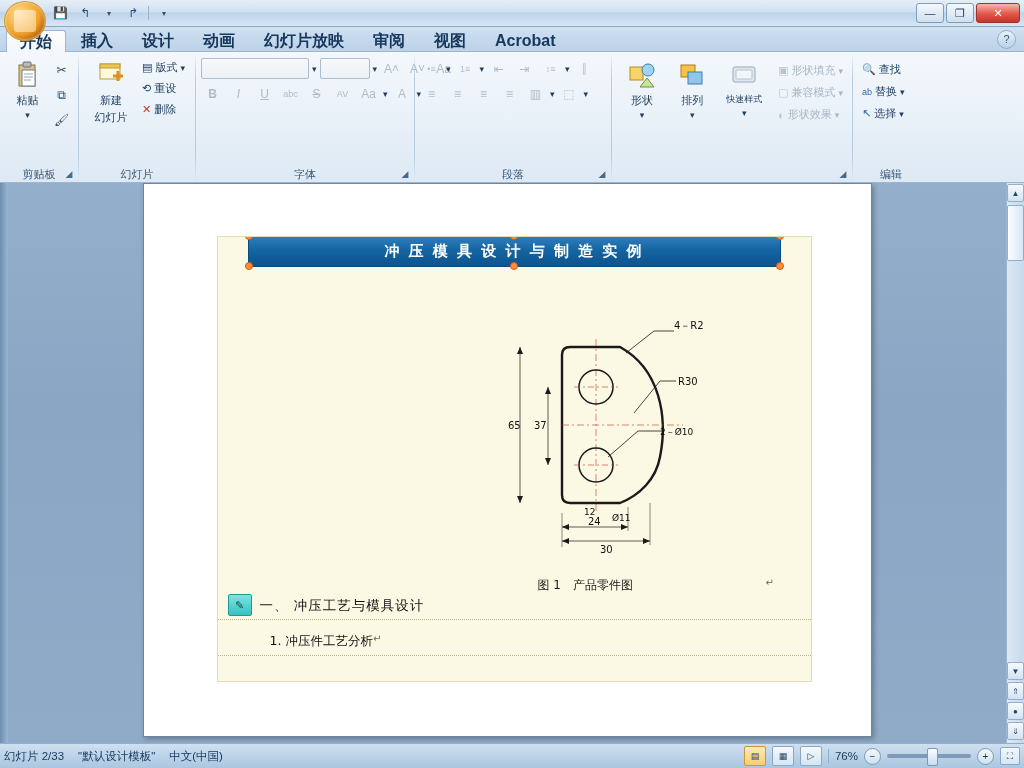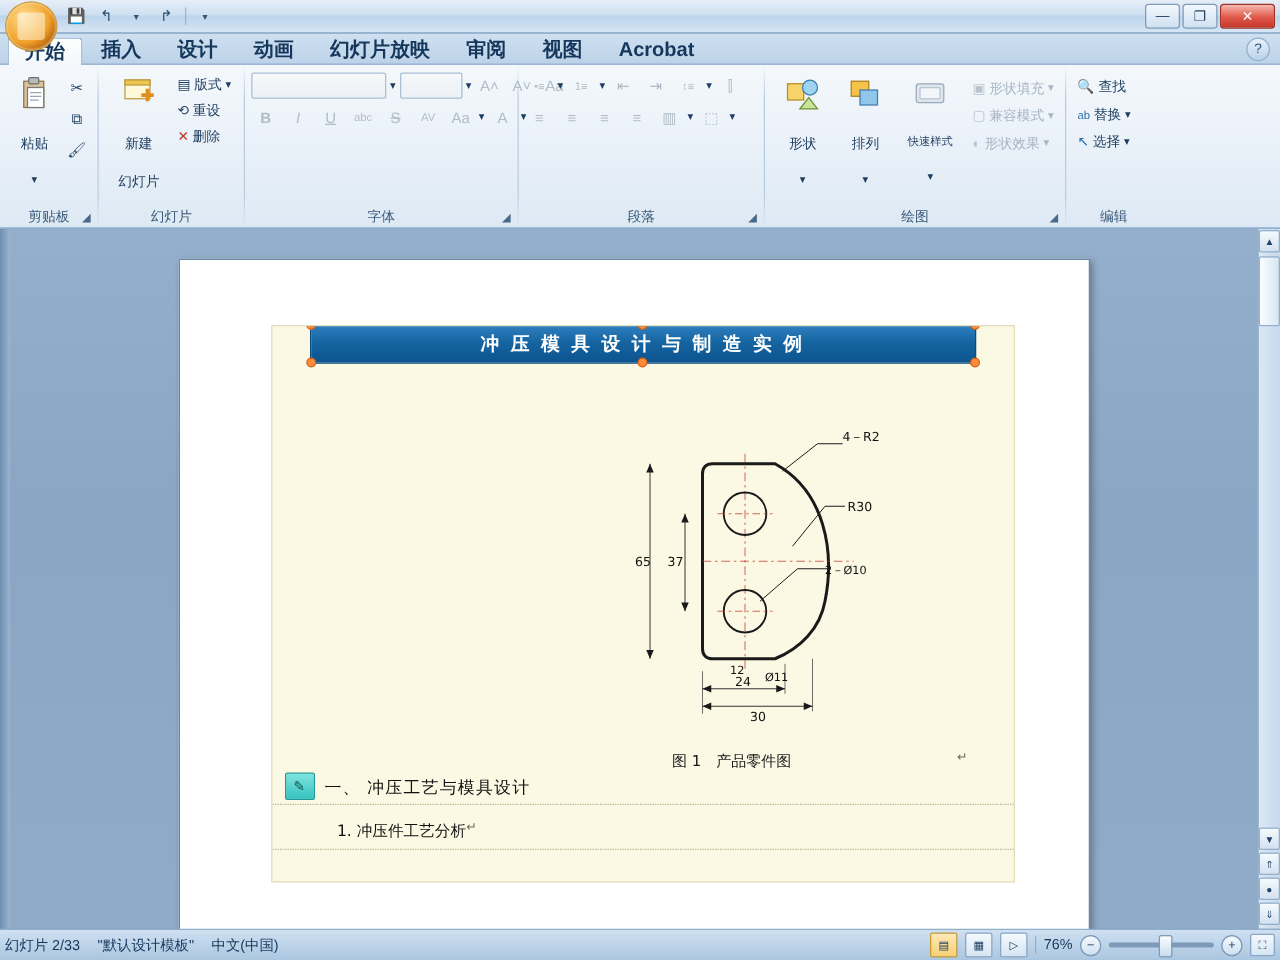--- a/index.html
+++ b/index.html
@@ -77,21 +77,21 @@
     border-bottom:1px solid #9ab6d3;display:flex;position:relative;
   }
   .group{position:relative;display:flex;flex-direction:column;height:100%;}
   .group-body{flex:1;display:flex;align-items:flex-start;padding:4px 5px 0 5px;}
   .group-label{
     height:16px;line-height:16px;text-align:center;font-size:11px;color:#3b5a79;
   }
   .gsep{width:1px;background:linear-gradient(to bottom,rgba(255,255,255,0),#b9cde0 20%,#b9cde0 80%,rgba(255,255,255,0));}
 
   .bigbtn{
-    width:52px;display:flex;flex-direction:column;align-items:center;gap:16px;
+    width:52px;display:flex;flex-direction:column;align-items:center;gap:2px;
     font-size:11px;color:#1d3c5e;padding-top:3px;
   }
   .bigicon{width:32px;height:32px;display:flex;align-items:center;justify-content:center;}
   .smallrow{display:flex;align-items:center;gap:3px;font-size:11px;color:#1d3c5e;height:21px;}
   .smallbtn{
     display:flex;align-items:center;gap:3px;padding:1px 3px;border:1px solid transparent;
     border-radius:2px;font-size:11px;color:#1d3c5e;white-space:nowrap;
   }
   .col{display:flex;flex-direction:column;gap:2px;}
   .launcher{
@@ -110,21 +110,21 @@
   }
   .ibtn.dis{color:#b0bcc8;}
   .tiny{font-size:9px;}
 
   
   .workspace{flex:1;display:flex;background:#8ea9c6;position:relative;overflow:hidden;}
   .side-left{width:8px;background:linear-gradient(to right,#6d8eb0,#9bb5d0);}
   .slidearea{
     flex:1;position:relative;
     background:linear-gradient(to bottom,#94afcb 0%,#8aa6c4 40%,#8fabc8 100%);
-    display:flex;align-items:flex-start;justify-content:center;padding-top:24px;
+    display:flex;align-items:flex-start;justify-content:center;
   }
   .slide{
     width:727px;height:552px;background:#ffffff;border:1px solid #6a86a4;
     box-shadow:2px 2px 5px rgba(0,0,0,.28);position:relative;overflow:hidden;
   }
   .slide-inner{
     position:absolute;left:73px;top:52px;width:593px;height:444px;
     background:#fbf8e3;border:1px solid #e2dcb8;overflow:hidden;
   }
   .slide-band{
@@ -414,21 +414,20 @@
             <span style="color:#a8b6c4">兼容模式</span>
             <span class="tiny" style="color:#a8b6c4">▾</span>
           </div>
           <div class="smallbtn">
             <span style="color:#b9c4cf">◐</span>
             <span style="color:#a8b6c4">形状效果</span>
             <span class="tiny" style="color:#a8b6c4">▾</span>
           </div>
         </div>
       </div>
-      <div class="group-label">绘图</div>
       <div class="launcher">◢</div>
     </div>
     <div class="gsep"></div>
 
     <div class="group" style="width:76px">
       <div class="group-body" style="flex-direction:column;gap:3px;padding-top:8px">
         <div class="smallbtn">
           <span style="color:#2c6ea8">🔍</span>
           <span>查找</span>
         </div>

